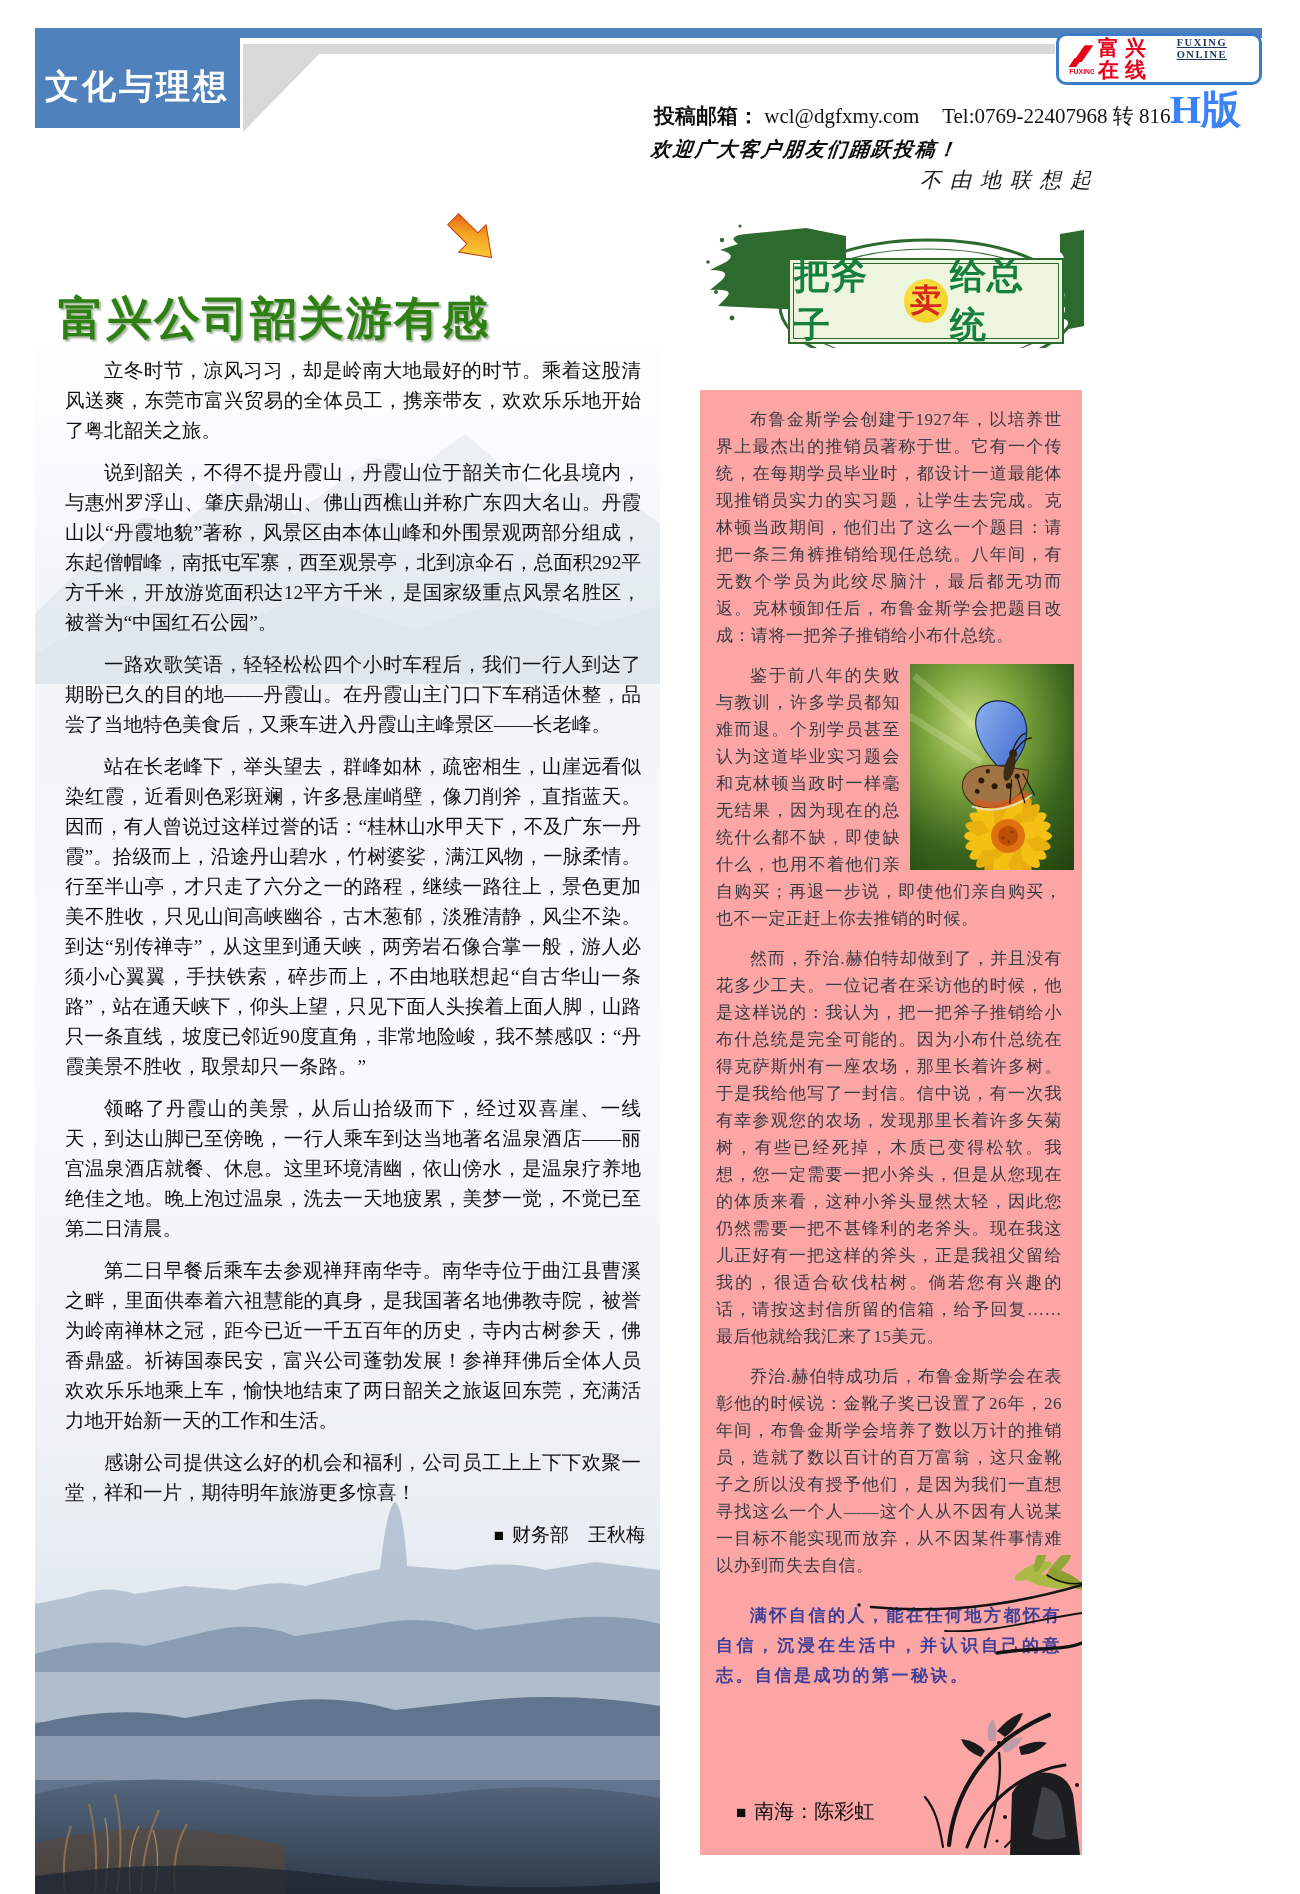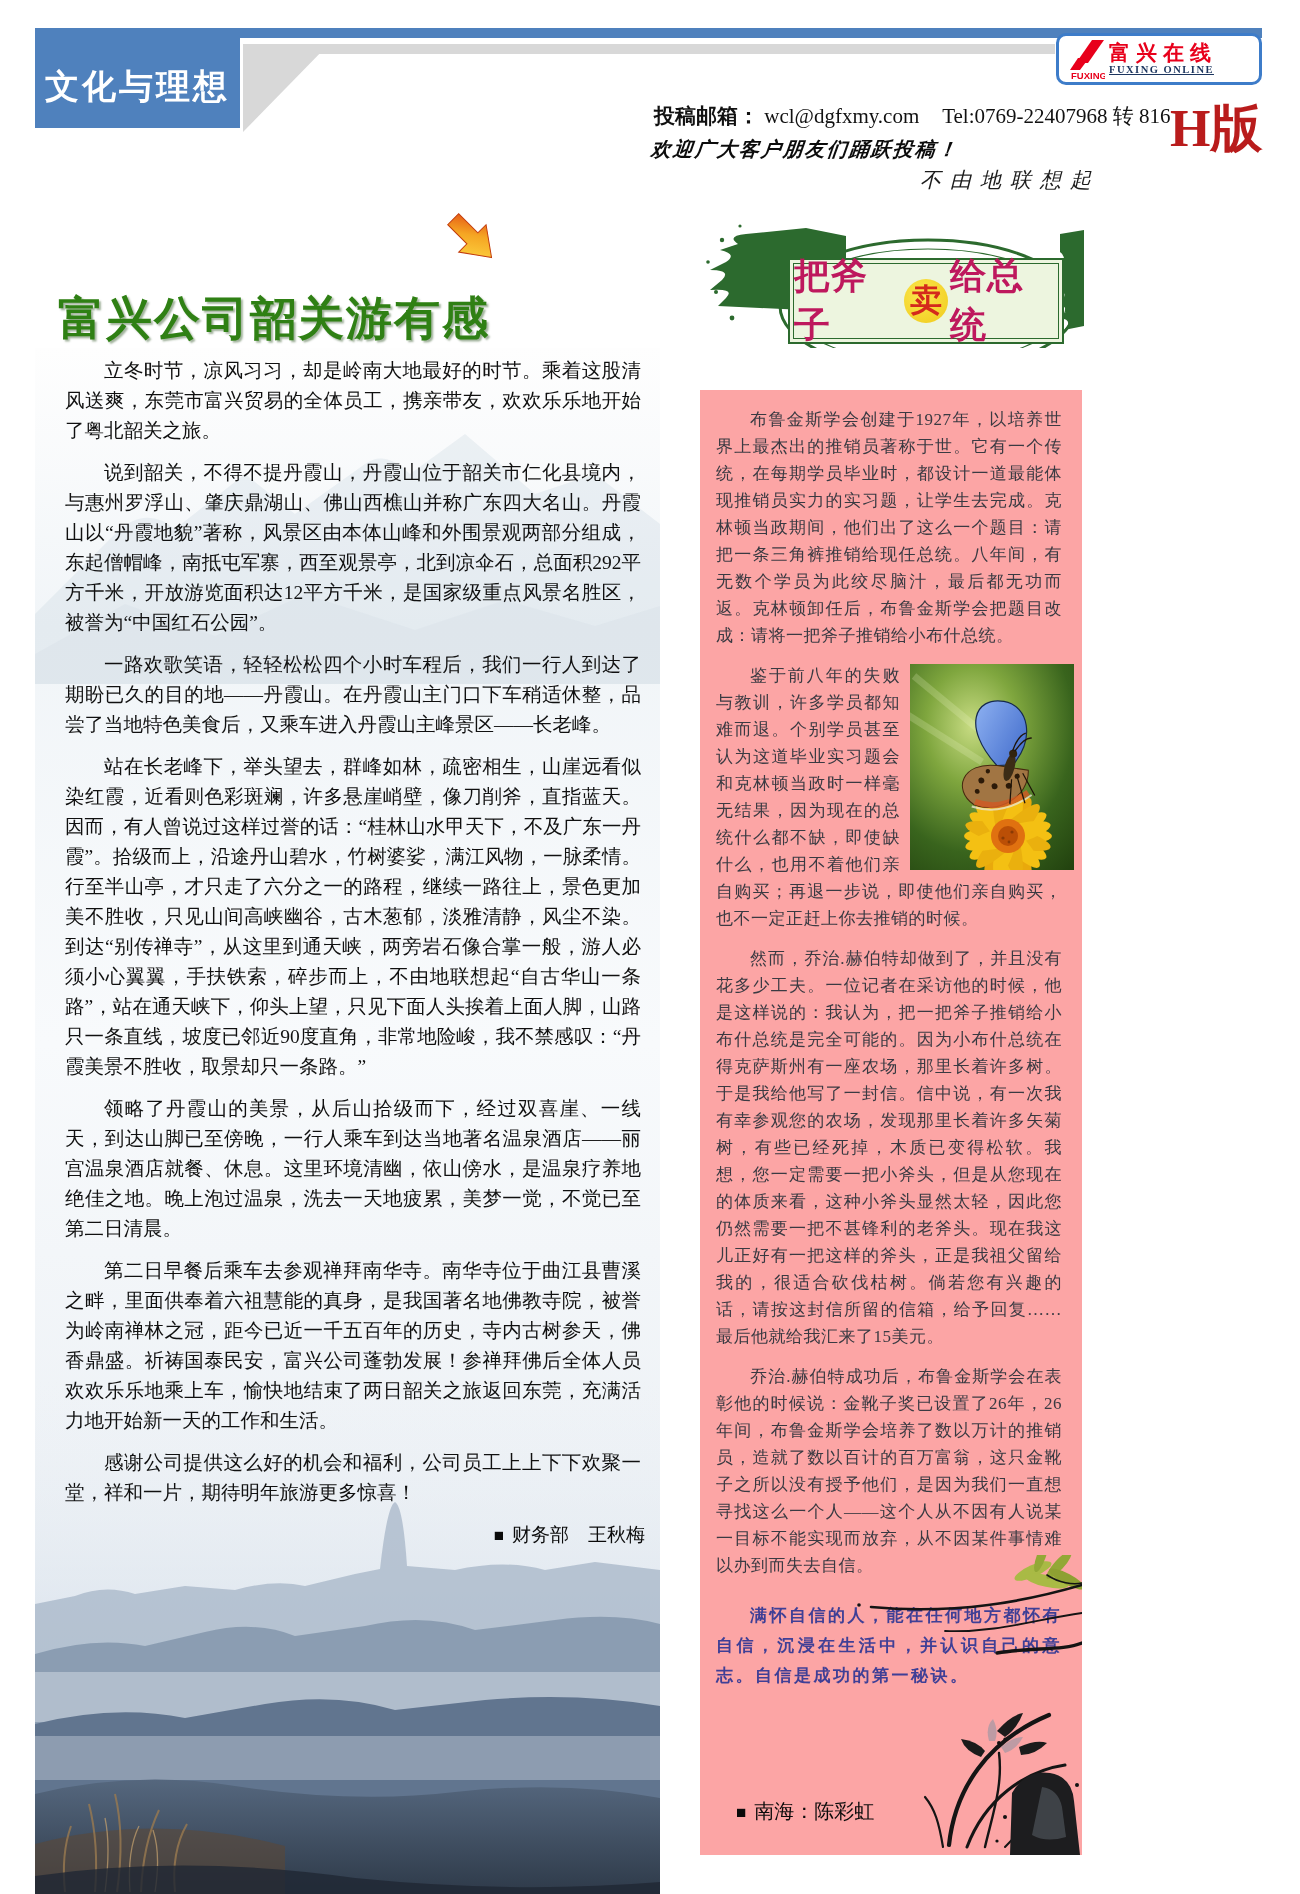--- a/index.html
+++ b/index.html
@@ -10,24 +10,24 @@
   .bar-blue{position:absolute;left:35px;top:28px;width:1227px;height:10px;background:#4f81bd;}
   .bar-gray{position:absolute;left:243px;top:44px;width:812px;height:10px;background:#d8d8d8;}
   .wedge-gray{position:absolute;left:243px;top:44px;width:86px;height:88px;background:#d8d8d8;
         clip-path:polygon(0 0,100% 0,0 100%);}
   .section-box{position:absolute;left:35px;top:28px;width:205px;height:100px;background:#4f81bd;}
   .section-box span{display:block;text-align:center;margin-top:36px;color:#fff;font-size:34px;
         font-weight:bold;letter-spacing:3px;font-family:"Liberation Serif",serif;}
   .logo-box{position:absolute;left:1056px;top:33px;width:206px;height:52px;background:#fff;
         border:3px solid #3d7cc9;border-radius:10px;display:flex;align-items:center;
         padding:2px 6px;box-sizing:border-box;z-index:3;}
-  .logo-right{display:flex;flex-direction:column;margin-left:4px;}
+  .logo-right{display:flex;flex-direction:row;margin-left:4px;}
   .logo-cn{color:#e8001b;font-size:21px;font-weight:bold;letter-spacing:6px;line-height:22px;}
   .logo-en{color:#1c355e;font-size:10.5px;font-weight:bold;letter-spacing:1.5px;line-height:12px;text-decoration:underline;}
-  .edition{position:absolute;left:1170px;top:94px;font-size:52px;font-weight:bold;color:#b91c1c;
+  .edition{position:absolute;left:1170px;top:82px;font-size:40px;font-weight:bold;color:#3b82f6;
         font-family:"Liberation Serif",serif;z-index:3;}
   .submit-line{position:absolute;left:654px;top:102px;font-size:21px;color:#111;white-space:nowrap;}
   .submit-line b{font-family:"Liberation Sans",sans-serif;font-weight:bold;}
   .submit-line .email{margin-right:18px;}
   .welcome-note{position:absolute;left:651px;top:136px;font-size:20px;font-weight:bold;
         font-style:italic;letter-spacing:2px;transform:skewX(-6deg);color:#0c0c0c;}
   .story-tagline{position:absolute;left:920px;top:166px;font-size:21px;letter-spacing:9px;
         font-style:italic;color:#1c1c1c;}
 
   
@@ -46,21 +46,21 @@
         font-family:Liberation Serif, serif;color:#0a0a0a;}
   .byline-left .sq,.byline-right .sq{font-size:17px;margin-right:8px;}
 
   
   .banner{position:absolute;left:688px;top:196px;width:398px;height:152px;}
   .banner svg{position:absolute;inset:0;}
   .banner-box{position:absolute;left:100px;top:62px;width:276px;height:86px;background:#edf5df;
         border:2px solid #2c6a2e;box-sizing:border-box;z-index:2;}
   .banner-box .inner{position:absolute;inset:3px;border:1px solid #2c6a2e;display:flex;
         align-items:center;justify-content:center;gap:2px;}
-  .banner-part{font-size:36px;font-weight:900;color:#be185d;
+  .banner-part{font-size:36px;font-weight:900;color:#15803d;
         font-family:"Liberation Sans",sans-serif;letter-spacing:1px;}
   .banner-sold{width:44px;height:44px;border-radius:50%;flex:0 0 44px;
         background:radial-gradient(circle at 40% 35%,#fbe84f,#f0c919);color:#d4291c;
         font-size:32px;font-weight:900;display:flex;align-items:center;justify-content:center;
         font-family:"Liberation Sans",sans-serif;}
   .cream{position:absolute;left:700px;top:390px;width:382px;height:1465px;background:#fca5a5;}
   .cream-text{padding:16px 20px 0 16px;font-size:17px;line-height:27px;letter-spacing:.5px;
         color:#3a3a42;text-align:justify;}
   .cream-text p{margin:0 0 13px 0;text-indent:2em;}
   .butterfly{float:right;width:164px;height:206px;margin:2px -12px 8px 10px;}

